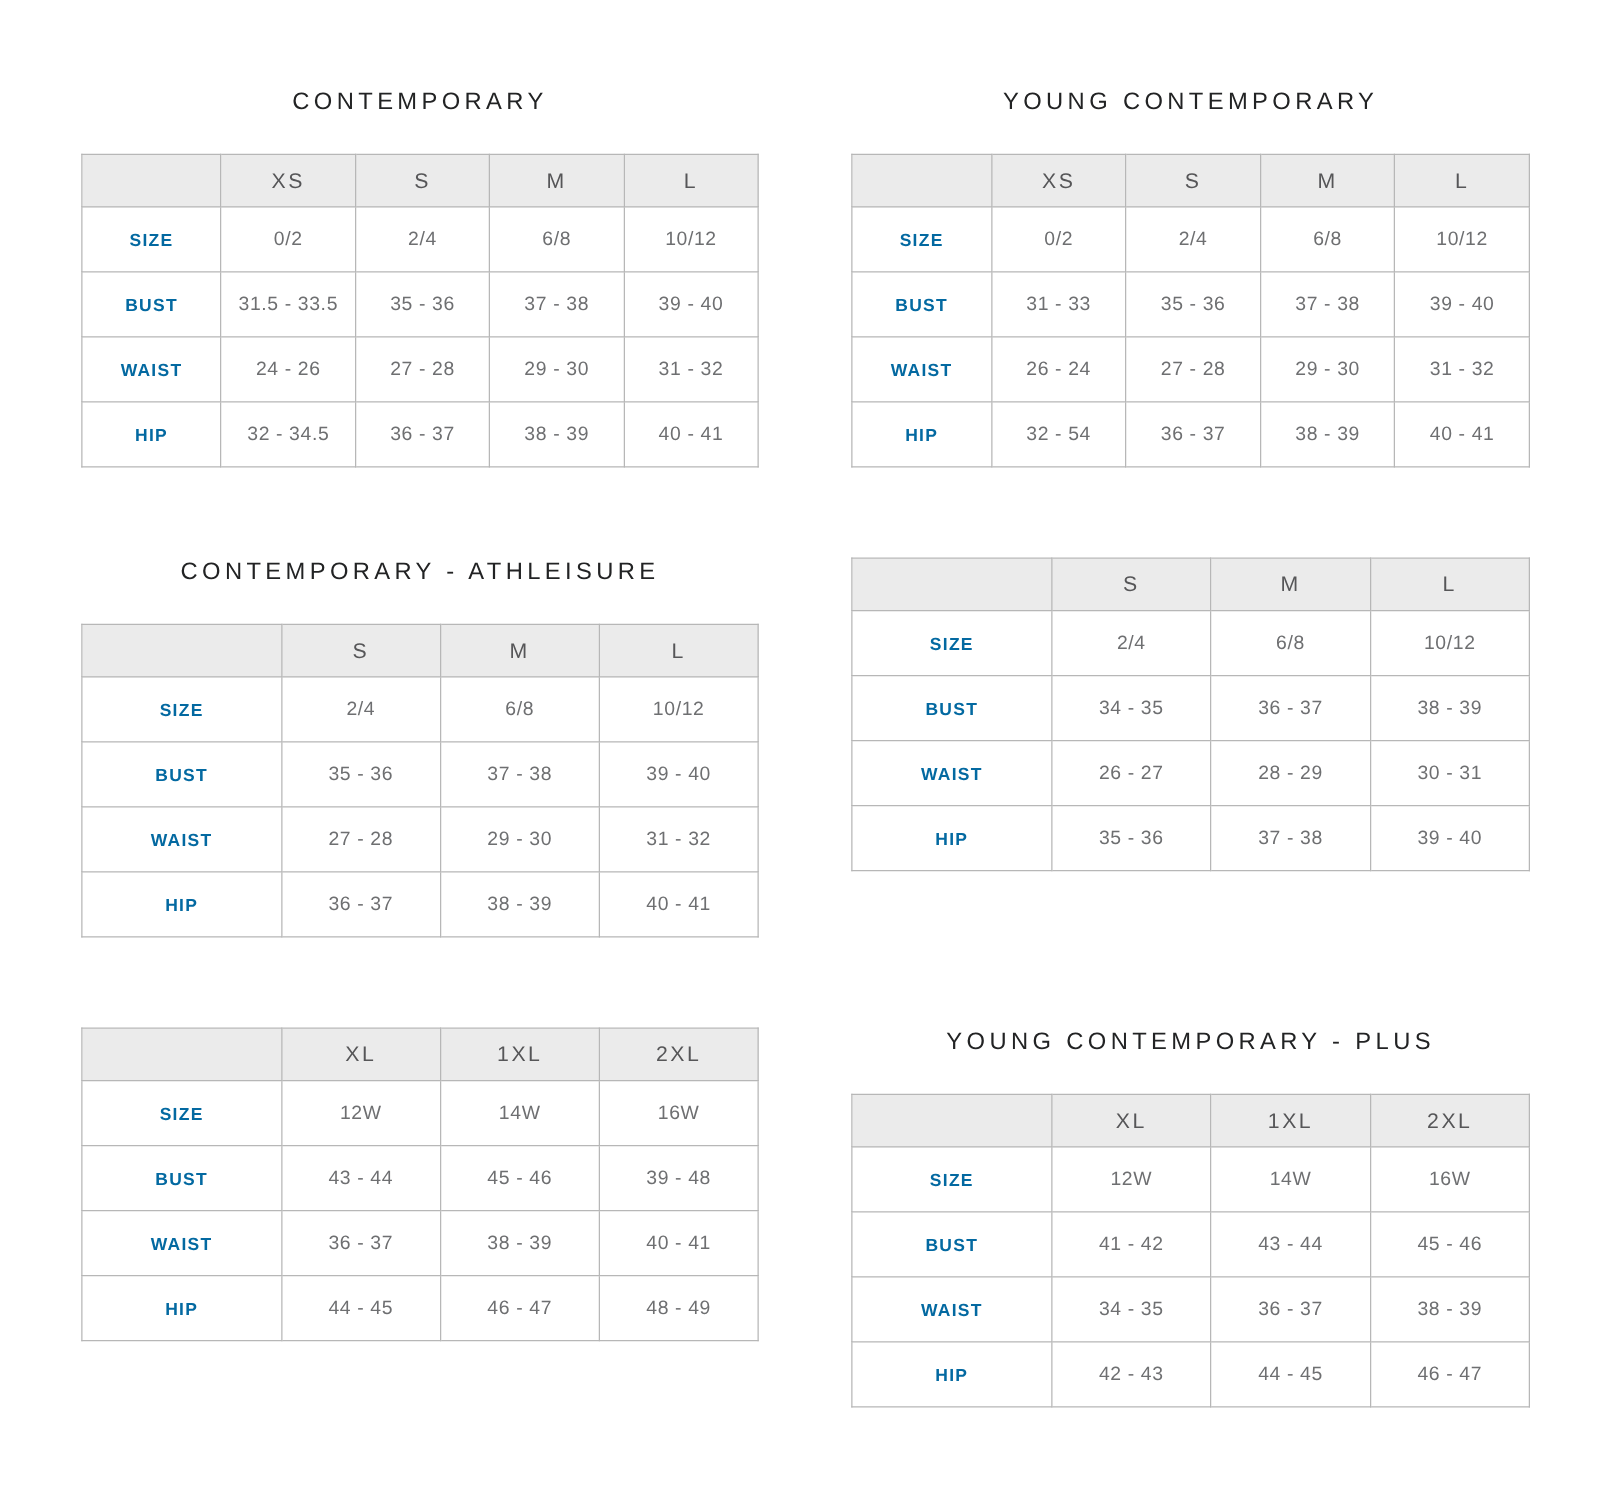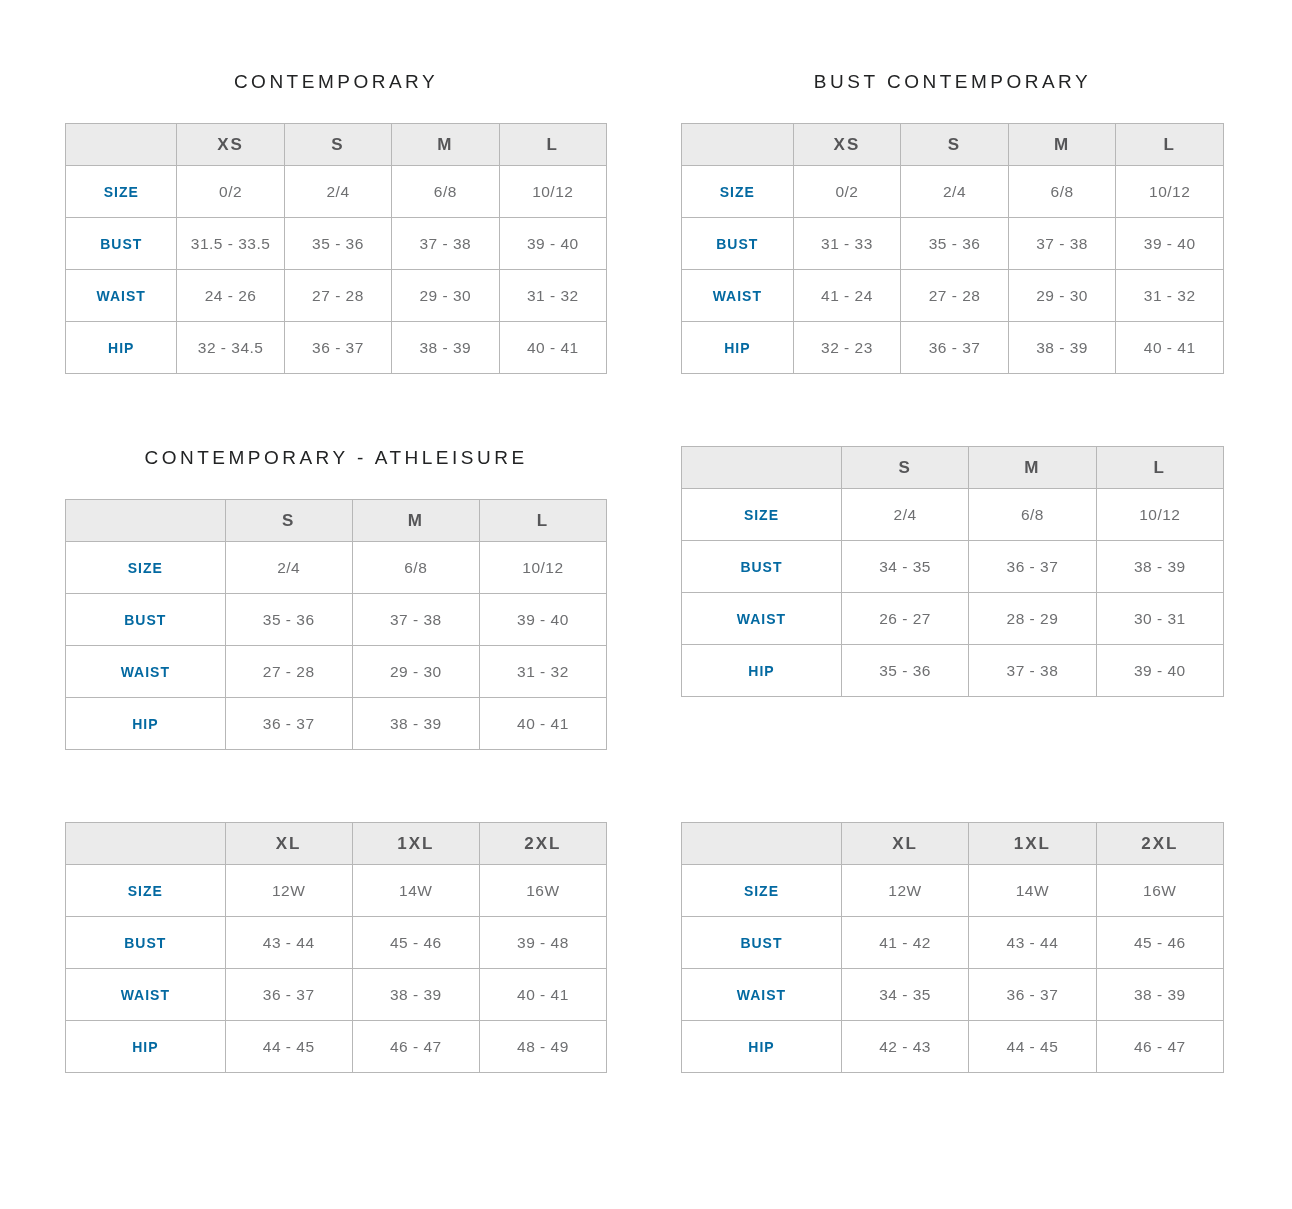--- a/index.html
+++ b/index.html
@@ -42,21 +42,21 @@
   table.size-table td {
     border: 1px solid #b7b7b7;
     text-align: center;
     vertical-align: middle;
     padding: 0;
   }
   table.size-table thead th {
     height: 42px;
     background: #ebebeb;
     font-size: 17px;
-    font-weight: 700;
+    font-weight: 400;
     letter-spacing: 2px;
     color: #565658;
   }
   table.size-table tbody td {
     height: 52px;
     background: #ffffff;
   }
   td.row-label {
     font-size: 14px;
     font-weight: 700;
@@ -119,21 +119,21 @@
             <td class="row-label">HIP</td>
             <td class="cell-value">32 - 34.5</td>
             <td class="cell-value">36 - 37</td>
             <td class="cell-value">38 - 39</td>
             <td class="cell-value">40 - 41</td>
           </tr>
         </tbody>
       </table>
     </section>
     <section class="size-chart-section">
-      <h2 class="chart-title">BUST CONTEMPORARY</h2>
+      <h2 class="chart-title">YOUNG CONTEMPORARY</h2>
       <table class="size-table">
         <colgroup>
           <col style="width: 20.6%;">
           <col style="width: 19.85%;">
           <col style="width: 19.85%;">
           <col style="width: 19.85%;">
           <col style="width: 19.85%;">
         </colgroup>
         <thead>
           <tr>
@@ -154,28 +154,28 @@
           </tr>
           <tr>
             <td class="row-label">BUST</td>
             <td class="cell-value">31 - 33</td>
             <td class="cell-value">35 - 36</td>
             <td class="cell-value">37 - 38</td>
             <td class="cell-value">39 - 40</td>
           </tr>
           <tr>
             <td class="row-label">WAIST</td>
-            <td class="cell-value">41 - 24</td>
+            <td class="cell-value">26 - 24</td>
             <td class="cell-value">27 - 28</td>
             <td class="cell-value">29 - 30</td>
             <td class="cell-value">31 - 32</td>
           </tr>
           <tr>
             <td class="row-label">HIP</td>
-            <td class="cell-value">32 - 23</td>
+            <td class="cell-value">32 - 54</td>
             <td class="cell-value">36 - 37</td>
             <td class="cell-value">38 - 39</td>
             <td class="cell-value">40 - 41</td>
           </tr>
         </tbody>
       </table>
     </section>
     <section class="size-chart-section">
       <h2 class="chart-title">CONTEMPORARY - ATHLEISURE</h2>
       <table class="size-table">
@@ -303,20 +303,21 @@
           <tr>
             <td class="row-label">HIP</td>
             <td class="cell-value">44 - 45</td>
             <td class="cell-value">46 - 47</td>
             <td class="cell-value">48 - 49</td>
           </tr>
         </tbody>
       </table>
     </section>
     <section class="size-chart-section">
+      <h2 class="chart-title">YOUNG CONTEMPORARY - PLUS</h2>
       <table class="size-table">
         <colgroup>
           <col style="width: 29.5%;">
           <col style="width: 23.5%;">
           <col style="width: 23.5%;">
           <col style="width: 23.5%;">
         </colgroup>
         <thead>
           <tr>
             <th></th>

